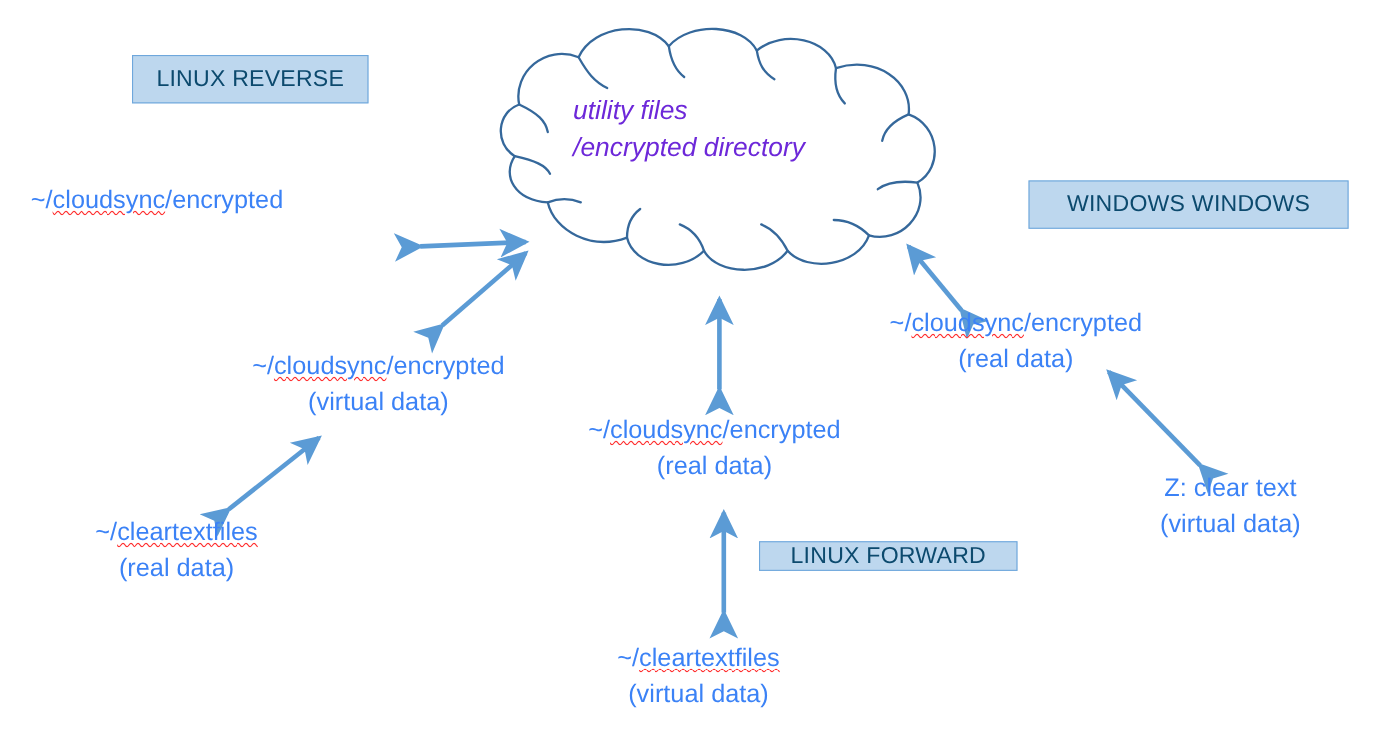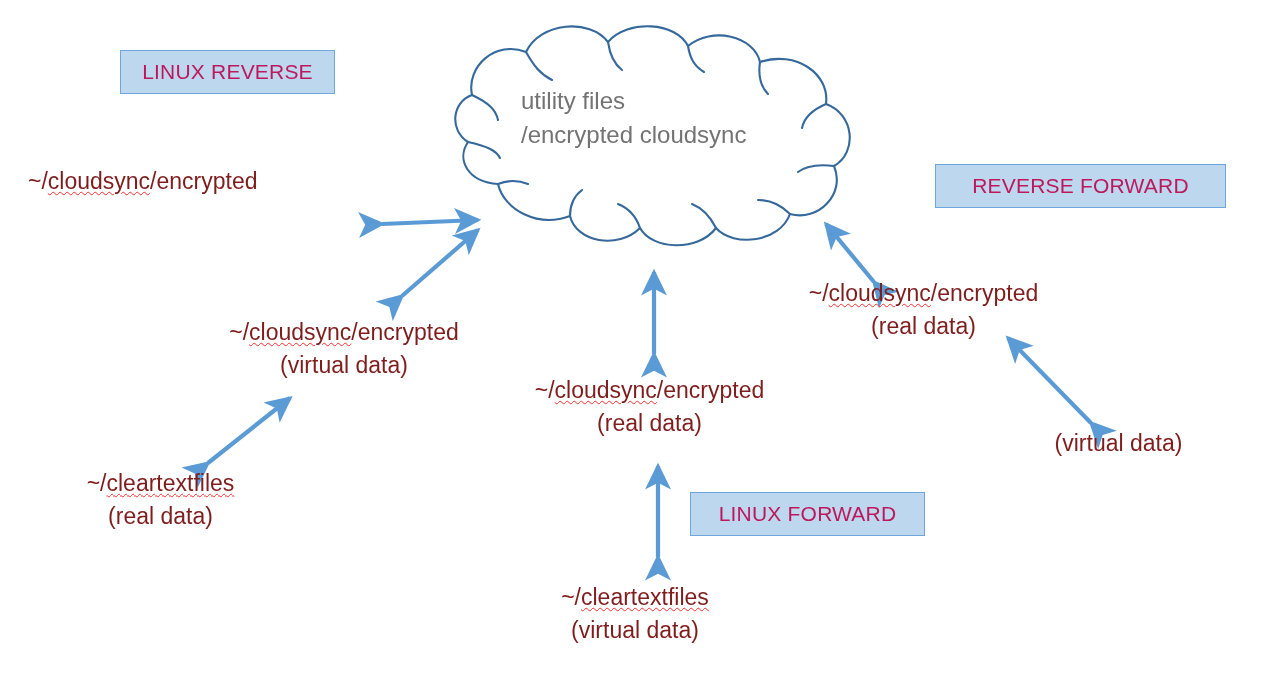--- a/index.html
+++ b/index.html
@@ -26,51 +26,52 @@
     width: 1264px;
     height: 681px;
     pointer-events: none;
   }
 
   
   .badge {
     position: absolute;
     background: #bdd7ee;
     border: 1px solid #6ea7dc;
-    color: #be185d;
+    color: #0c4a6e;
     font-size: 21px;
     letter-spacing: 0.2px;
     display: flex;
     align-items: center;
     justify-content: center;
     box-sizing: border-box;
     white-space: nowrap;
   }
   #badge-linux-reverse  { left: 120px; top: 50px;  width: 215px; height: 44px; }
   #badge-windows-forward{ left: 935px; top: 164px; width: 291px; height: 44px; }
-  #badge-linux-forward  { left: 690px; top: 492px; width: 235px; height: 44px; }
+  #badge-linux-forward  { left: 690px; top: 492px; width: 235px; height: 27px; }
 
   
   #cloud-text {
     position: absolute;
     left: 521px;
     top: 84px;
     width: 310px;
     font-size: 24px;
     line-height: 1.42;
-    color: #737373;
+    color: #6d28d9;
+    font-style: italic;
   }
   #cloud-text .cloud-line { display: block; white-space: nowrap; }
 
   
   .label {
     position: absolute;
     font-size: 23px;
     line-height: 1.42;
-    color: #7f1d1d;
+    color: #3b82f6;
     white-space: nowrap;
   }
   .label .ln { display: block; }
   .label.center .ln { text-align: center; }
   .label.left .ln { text-align: left; }
 
   
   .sq {
     text-decoration: underline;
     text-decoration-style: wavy;
@@ -136,28 +137,28 @@
       <line x1="208" y1="463" x2="290" y2="398"></line>
       <line x1="654" y1="354" x2="654" y2="272"></line>
       <line x1="658" y1="557" x2="658" y2="466"></line>
       <line x1="874" y1="282" x2="826" y2="224"></line>
       <line x1="1091" y1="423" x2="1008" y2="338"></line>
     </g>
   </svg>
 
   <div id="cloud-text">
     <span class="cloud-line">utility files</span>
-    <span class="cloud-line">/encrypted cloudsync</span>
+    <span class="cloud-line">/encrypted directory</span>
   </div>
 
   <div class="badge" id="badge-linux-reverse">
     <span>LINUX REVERSE</span>
   </div>
   <div class="badge" id="badge-windows-forward">
-    <span>REVERSE FORWARD</span>
+    <span>WINDOWS WINDOWS</span>
   </div>
   <div class="badge" id="badge-linux-forward">
     <span>LINUX FORWARD</span>
   </div>
 
   <div class="label left" id="lbl-alt-real-copy">
     <span class="ln"><span>~/</span><span class="sq">cloudsync</span><span>/encrypted</span></span>
   </div>
 
   <div class="label center" id="lbl-left-virtual">
@@ -179,16 +180,17 @@
     <span class="ln"><span>~/</span><span class="sq">cleartextfiles</span></span>
     <span class="ln">(virtual data)</span>
   </div>
 
   <div class="label center" id="lbl-right-real">
     <span class="ln"><span>~/</span><span class="sq">cloudsync</span><span>/encrypted</span></span>
     <span class="ln">(real data)</span>
   </div>
 
   <div class="label center" id="lbl-z-clear-text">
+    <span class="ln">Z: clear text</span>
     <span class="ln">(virtual data)</span>
   </div>
 
 </div>
 
 </body></html>

